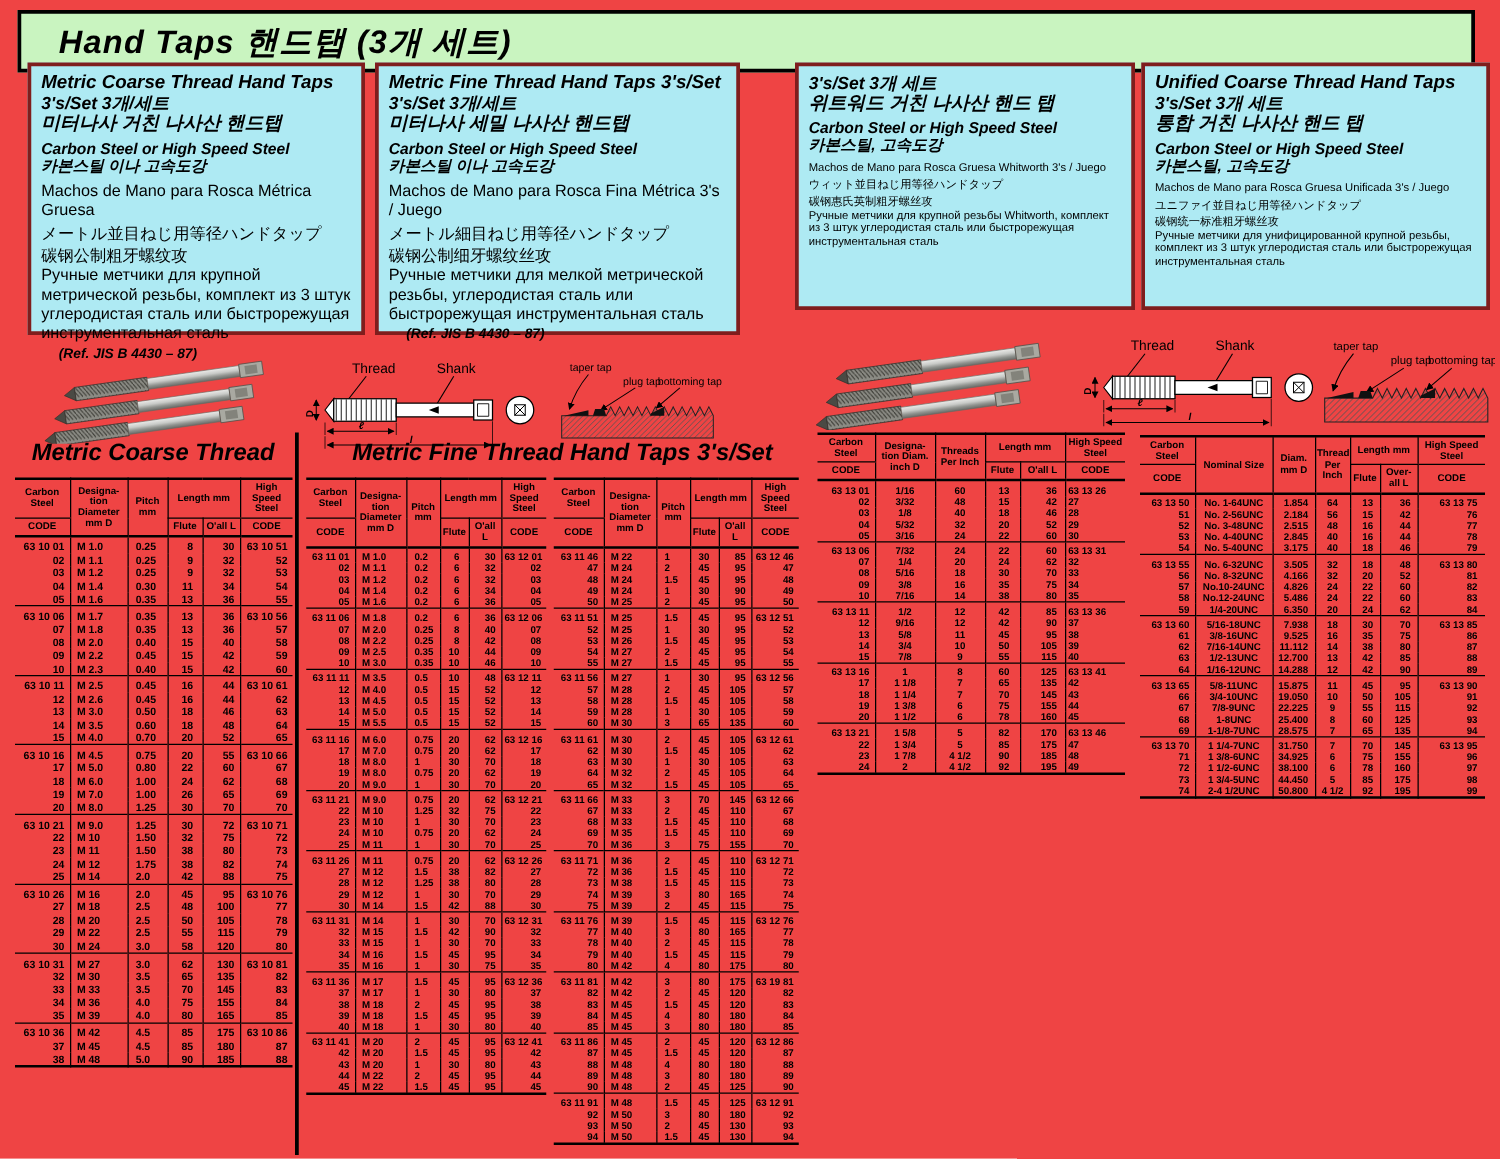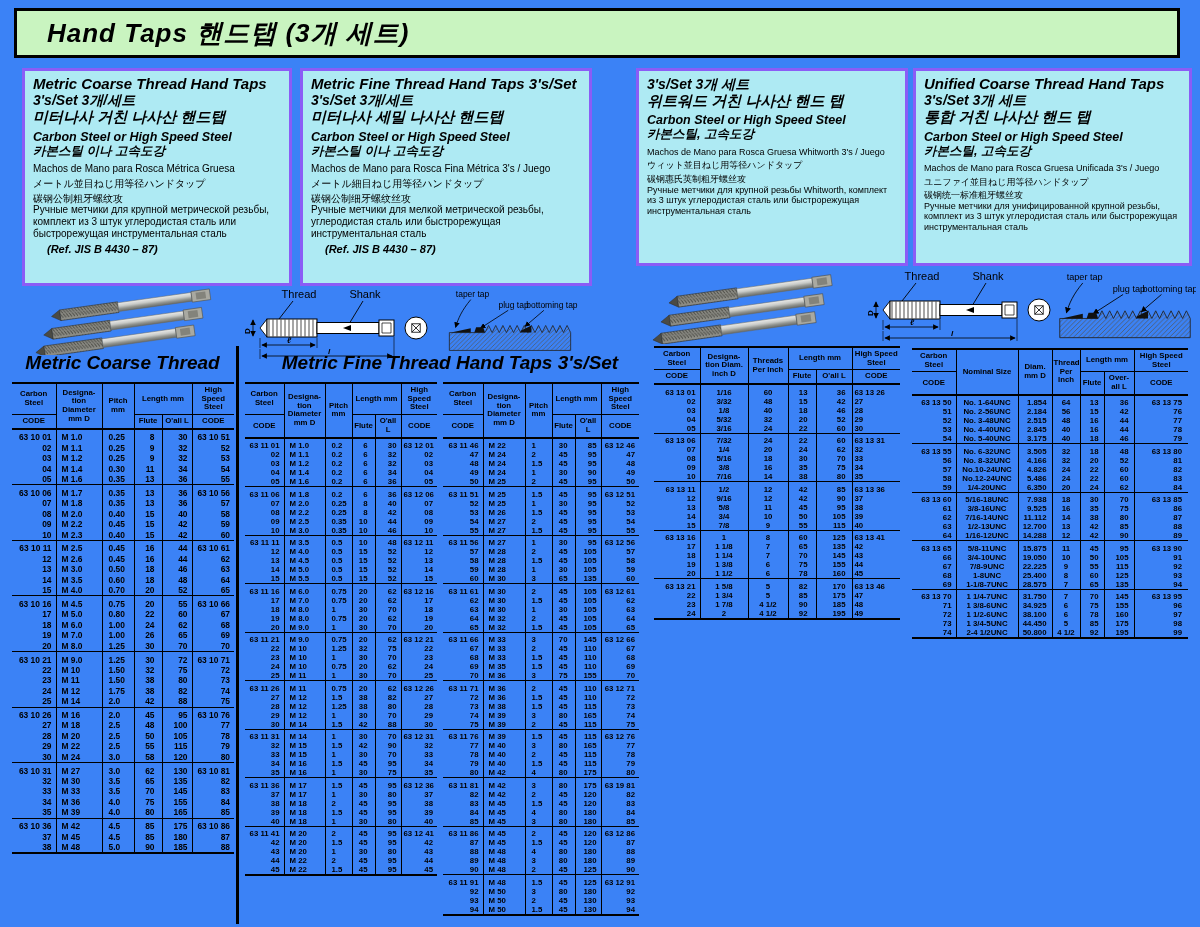--- a/index.html
+++ b/index.html
@@ -1,35 +1,35 @@
 <!DOCTYPE html>
 <html><head>
 <meta charset="utf-8">
 <style>
   html,body{margin:0;padding:0;background:#fff;}
-  #page{position:relative;width:1200px;height:927px;background:#3b82f6;overflow:hidden;
+  #page{position:relative;width:1200px;height:927px;background:#ef4444;overflow:hidden;
         font-family:"Liberation Sans",sans-serif;color:#000;}
   .pos{position:absolute;}
   
   .banner{position:absolute;left:14px;top:8px;width:1160px;height:44px;background:#c9f4c0;
           border:3px solid #000;display:flex;align-items:center;}
   .banner span{font-size:26px;font-weight:bold;font-style:italic;padding-left:30px;letter-spacing:1px;}
   
-  .ibox{position:absolute;top:68px;background:#aeeaf3;border:3px solid #8b5cf6;
+  .ibox{position:absolute;top:50px;background:#aeeaf3;border:3px solid #7f1d1d;
         padding:5px 8px 4px 8px;box-sizing:border-box;}
   #box1{left:22px;width:270px;height:218px;}
   #box2{left:300px;width:292px;height:218px;}
   #box3{left:636px;width:272px;height:198px;}
   #box4{left:913px;width:279px;height:198px;}
   .ibox .t1{font-size:15px;font-weight:bold;font-style:italic;line-height:1.08;}
   .ibox .t2{font-size:14px;font-weight:bold;font-style:italic;line-height:1.15;}
   .ibox .tkr{font-size:15px;font-weight:bold;font-style:italic;margin-bottom:4px;line-height:1.15;}
   .ibox .st{font-size:12.5px;font-weight:bold;font-style:italic;line-height:1.12;}
   .ibox .stkr{font-size:12.5px;font-weight:bold;font-style:italic;margin-bottom:5px;line-height:1.15;}
-  .ibox .sm{font-size:10px;line-height:1.18;}
+  .ibox .sm{font-size:13px;line-height:1.18;}
   .ibox .gap{margin-top:3px;}
   .ibox .ref{font-size:11px;font-weight:bold;font-style:italic;margin-top:3px;padding-left:14px;}
   #box3 .sm,#box4 .sm{font-size:9px;}
   
   .sect{position:absolute;font-size:19px;font-weight:bold;font-style:italic;text-align:center;}
   
   .vdiv{position:absolute;background:#000;}
   
   .tblwrap{position:absolute;}
   table.tbl{border-collapse:collapse;table-layout:fixed;border-top:2.5px solid #000;border-bottom:2.5px solid #000;}

